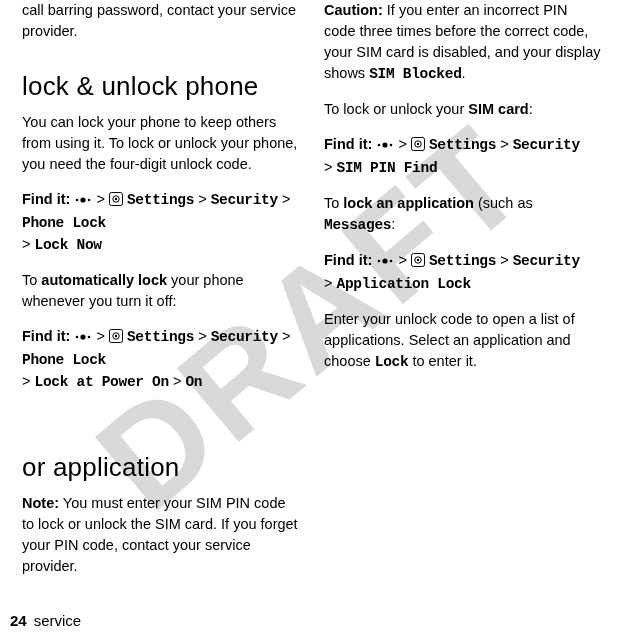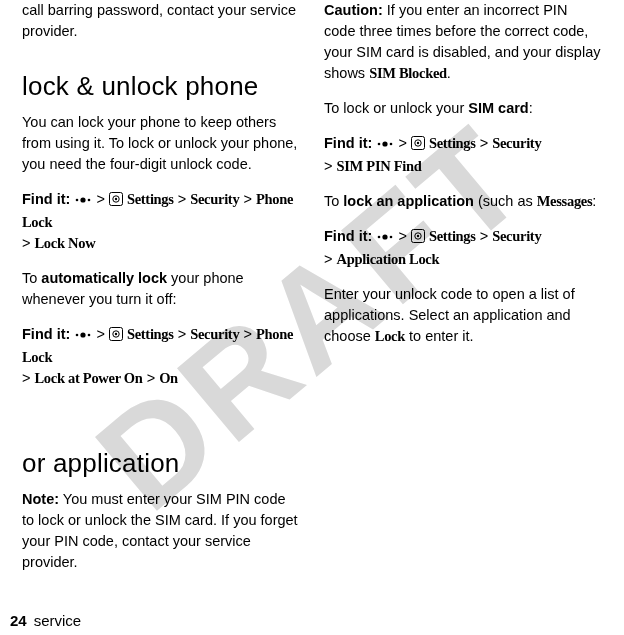--- a/index.html
+++ b/index.html
@@ -43,21 +43,21 @@
   .col p { margin: 0 0 14px 0; }
   h1 {
     font-family: Arial, Helvetica, sans-serif;
     font-weight: normal;
     font-size: 26px;
     margin: 30px 0 10px 0;
     line-height: 1.15;
     letter-spacing: 0.2px;
   }
   .condensed {
-    font-family: Liberation Serif, serif;
+    font-family: Liberation Mono, monospace;
     font-stretch: condensed;
     letter-spacing: -0.3px;
   }
   .bold { font-weight: bold; margin-top: 24px; }
   .dotkey {
     display:inline-block;
     vertical-align:-2px;
   }
   .gearbox {
     display:inline-block;

